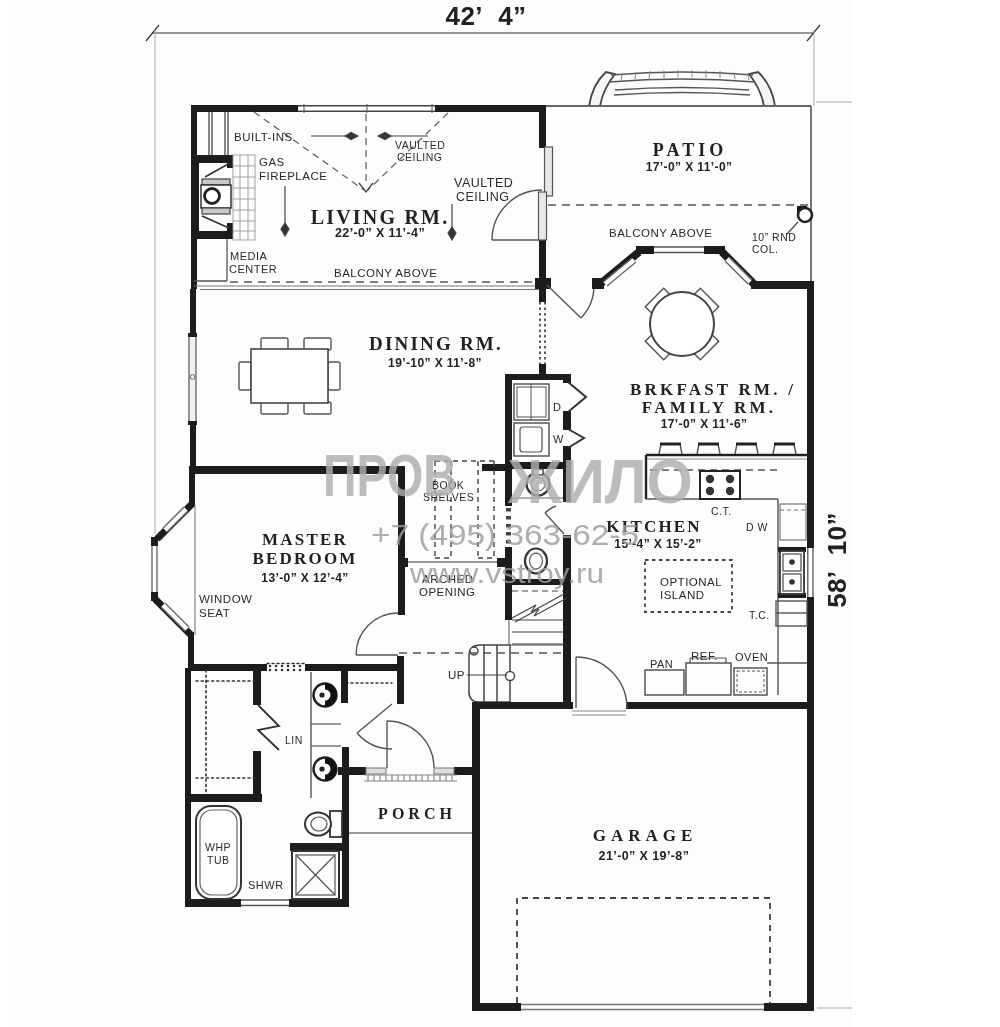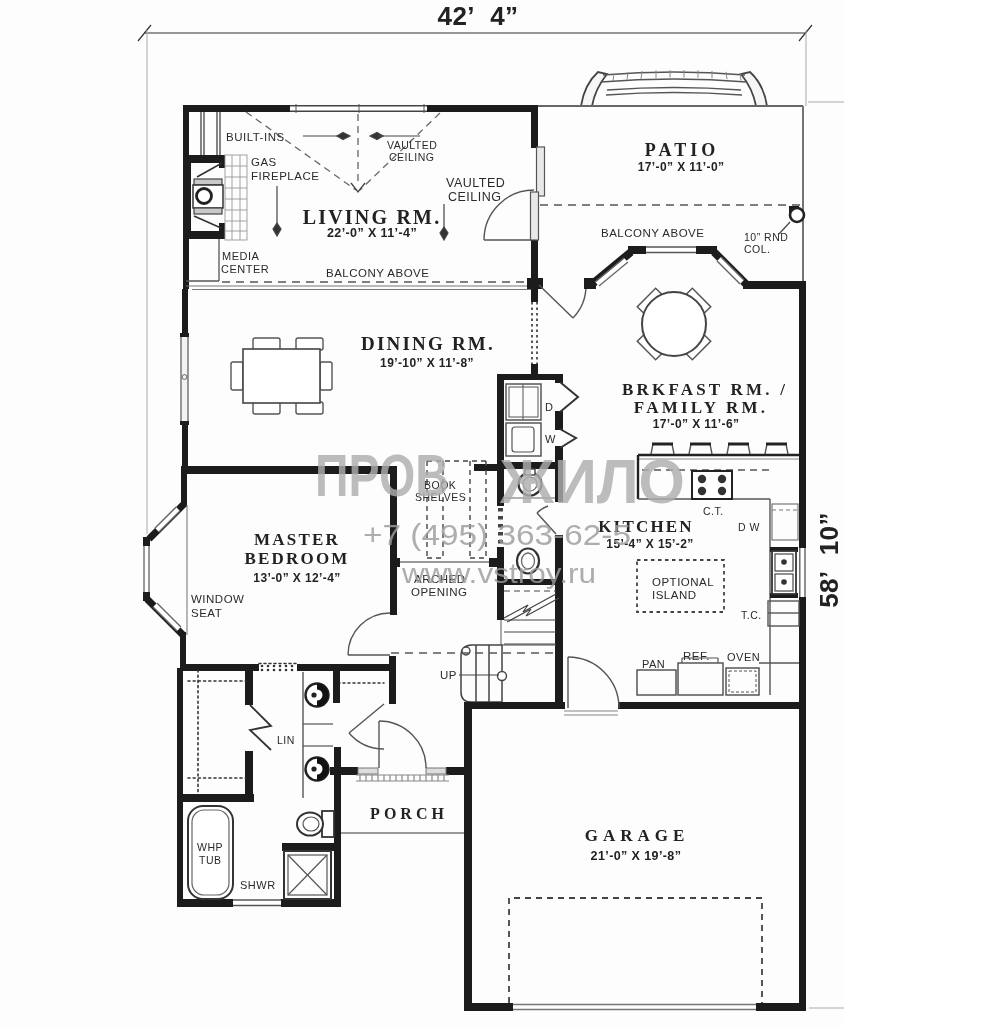--- a/index.html
+++ b/index.html
@@ -1,16 +1,16 @@
 <!DOCTYPE html>
 <html><head>
 <meta charset="utf-8">
 <style>
   html,body{margin:0;padding:0;background:#ffffff;}
-  #page{width:844px;height:1027px;background:#fdfdfd;position:relative;overflow:hidden;}
+  #page{width:844px;height:1027px;background:#fdfdfd;position:relative;overflow:hidden;margin-left:8px;}
   svg{position:absolute;top:0;left:0;}
   text{font-family:"Liberation Sans",sans-serif;fill:#222;}
   .rm{font-family:"Liberation Serif",serif;font-weight:bold;letter-spacing:2.2px;}
   .dim{font-weight:bold;letter-spacing:0.4px;}
   .lbl{fill:#2a2a2a;letter-spacing:0.5px;}
 </style>
 </head>
 <body>
 <div id="page">
 <svg width="1000" height="1027" viewBox="0 0 1000 1027">

